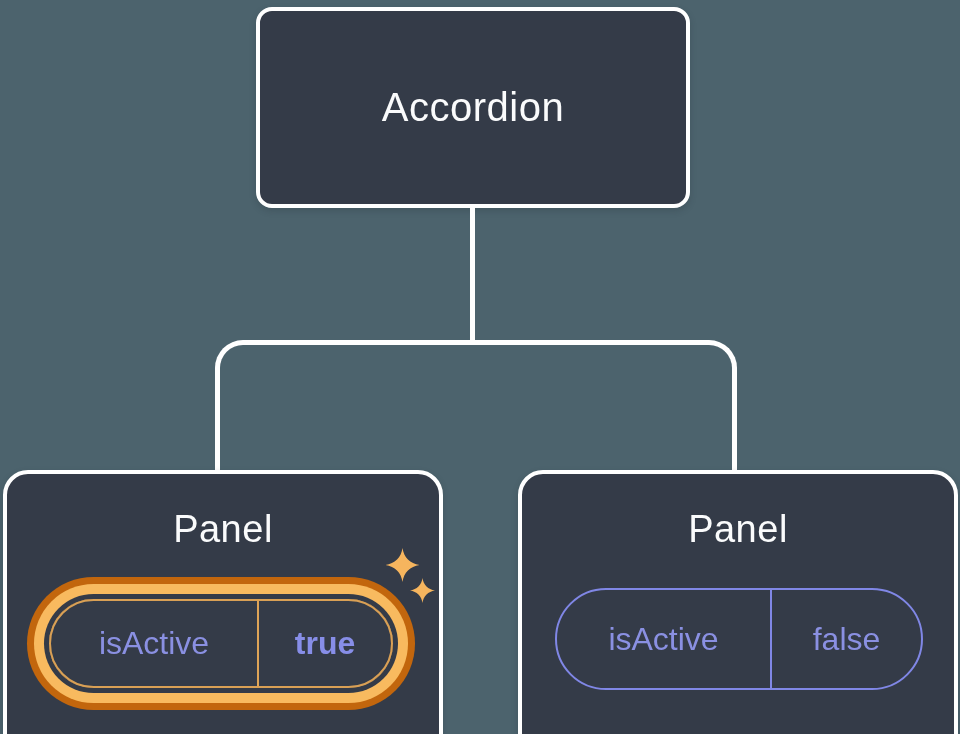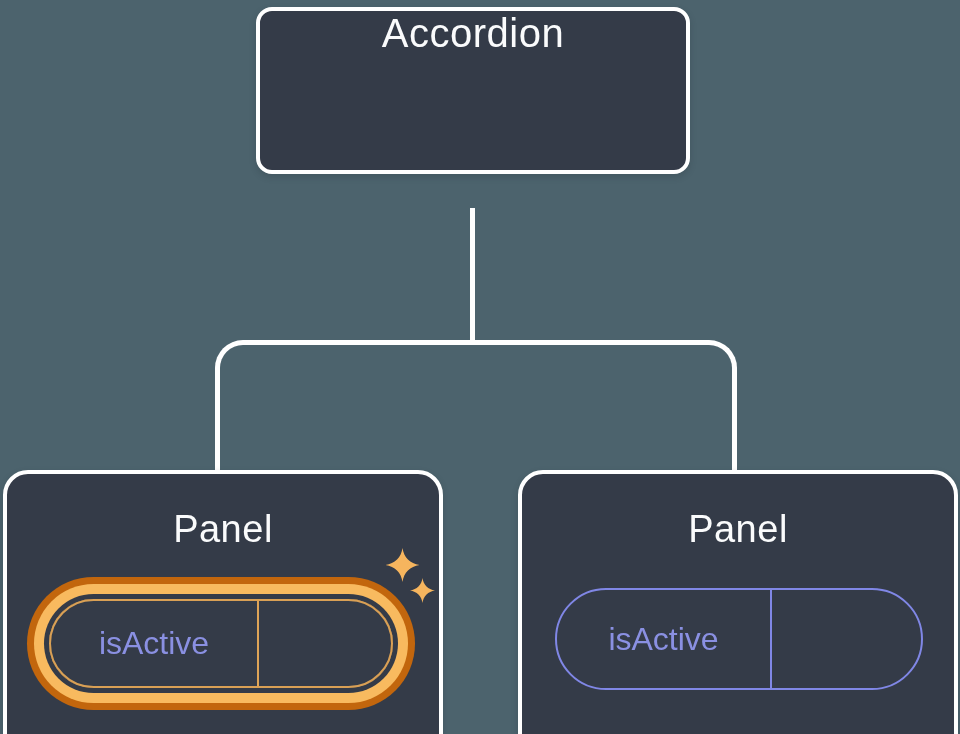--- a/index.html
+++ b/index.html
@@ -17,22 +17,22 @@
   
   .node {
     position: absolute;
     background: #343B48;
     border: 4px solid #FFFFFF;
     border-radius: 16px;
     box-shadow: 0 3px 6px rgba(40,50,60,0.25);
   }
   .node-root {
     left: 256px; top: 7px;
-    width: 434px; height: 167px;
-    display: flex; align-items: flex-start; justify-content: center;
+    width: 434px; height: 201px;
+    display: flex; align-items: center; justify-content: center;
   }
   .node-root .node-title { font-size: 40px; }
   .node-title {
     color: #FAFBFC;
     font-weight: 500;
     font-size: 38px;
     letter-spacing: 0.5px;
   }
 
   
@@ -119,32 +119,34 @@
   <div class="connector-stem"></div>
   <div class="connector-bracket"></div>
 
   <div class="node node-panel panel-left">
     <div class="panel-title-wrap">
       <span class="node-title">Panel</span>
     </div>
     <div class="pill pill-active">
       <span class="cell cell-key">isActive</span>
       <span class="pill-divider"></span>
+      <span class="cell cell-val">true</span>
     </div>
     <svg class="sparkle sparkle-large" viewBox="0 0 24 24">
       <path d="M12 0 C12.9 6.6 17.4 11.1 24 12 C17.4 12.9 12.9 17.4 12 24 C11.1 17.4 6.6 12.9 0 12 C6.6 11.1 11.1 6.6 12 0 Z" fill="#F6B55E"></path>
     </svg>
     <svg class="sparkle sparkle-small" viewBox="0 0 24 24">
       <path d="M12 0 C12.9 6.6 17.4 11.1 24 12 C17.4 12.9 12.9 17.4 12 24 C11.1 17.4 6.6 12.9 0 12 C6.6 11.1 11.1 6.6 12 0 Z" fill="#F6B55E"></path>
     </svg>
   </div>
 
   <div class="node node-panel panel-right">
     <div class="panel-title-wrap">
       <span class="node-title">Panel</span>
     </div>
     <div class="pill pill-idle">
       <span class="cell cell-key">isActive</span>
       <span class="pill-divider"></span>
+      <span class="cell cell-val">false</span>
     </div>
   </div>
 
 </div>
 
 </body></html>

